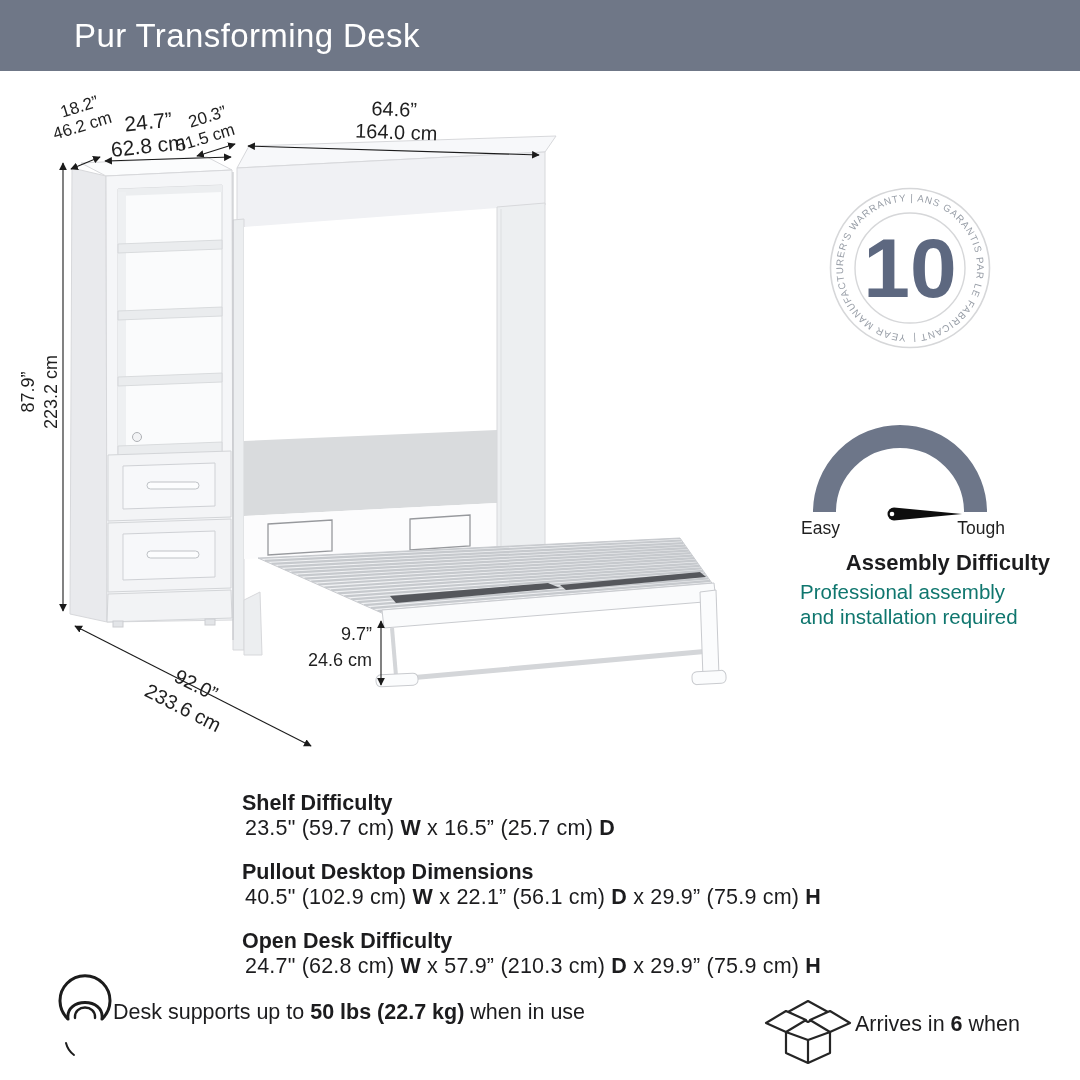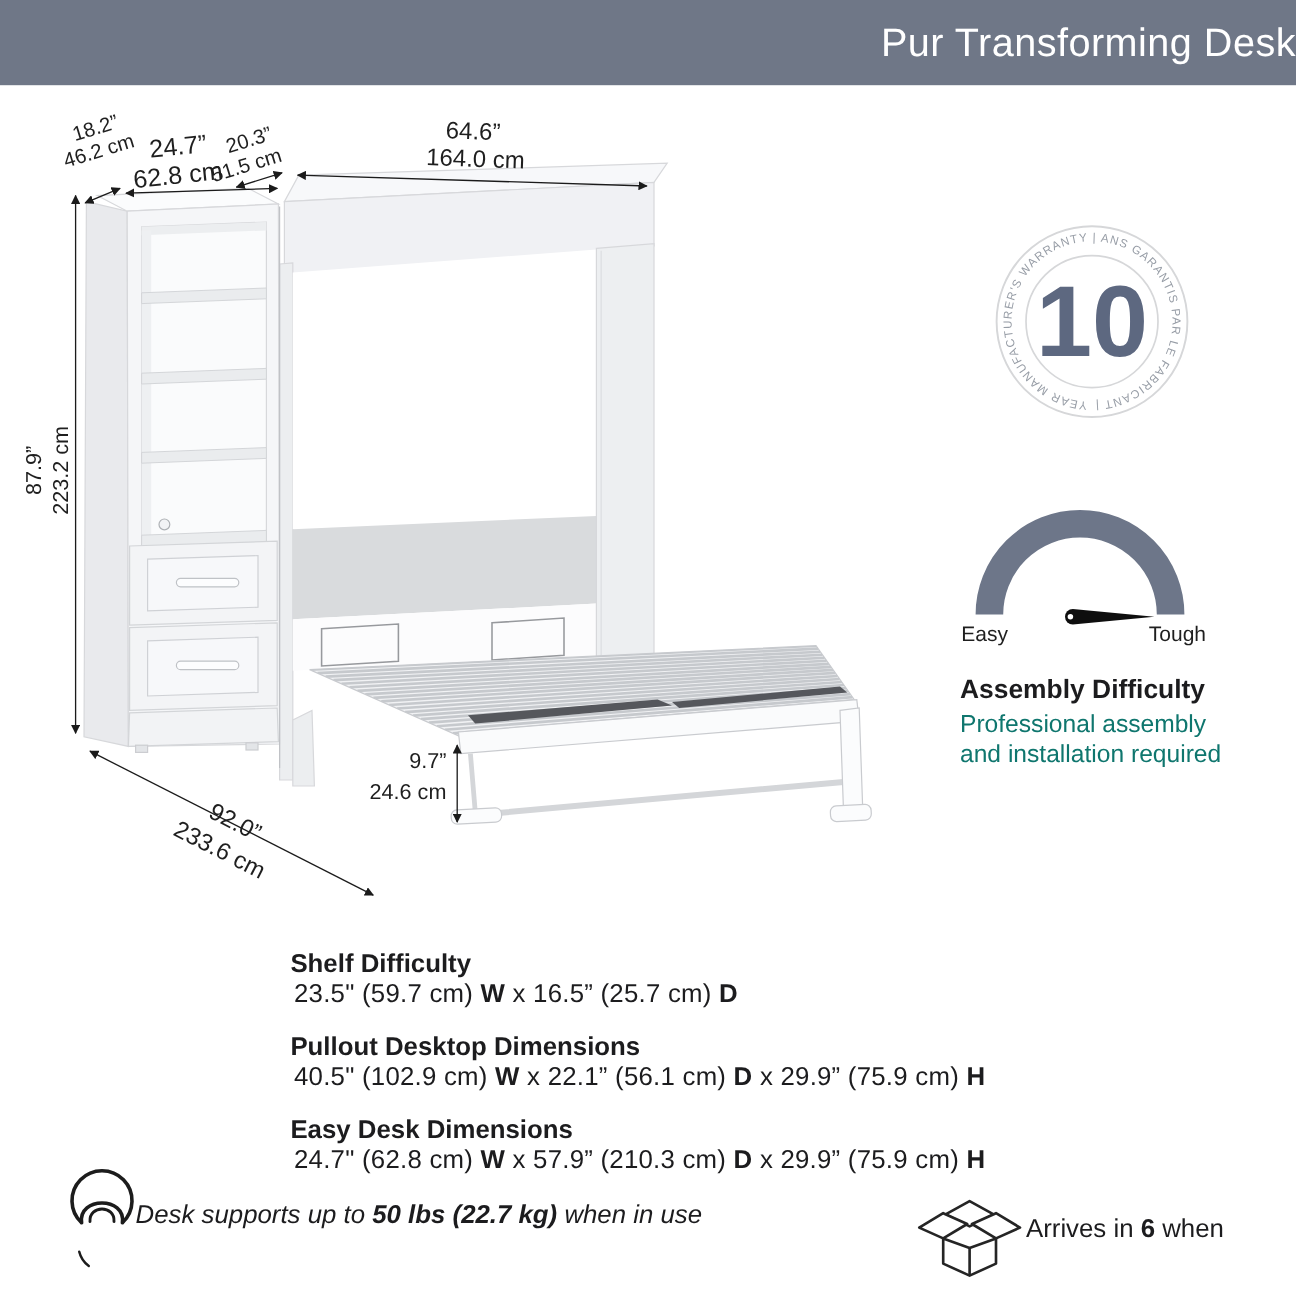--- a/index.html
+++ b/index.html
@@ -1,38 +1,38 @@
 <!DOCTYPE html>
 <html><head>
 <meta charset="utf-8">
 <style>
   html,body{margin:0;padding:0;background:#ffffff;}
   .page{position:relative;width:1080px;height:1080px;background:#ffffff;overflow:hidden;
         font-family:"Liberation Sans","DejaVu Sans",sans-serif;color:#1c1c1e;}
-  .header{position:absolute;left:0;top:0;width:1080px;height:71px;display:flex;align-items:center;background:#6f7787;justify-content:flex-end;}
+  .header{position:absolute;left:0;top:0;width:1080px;height:71px;display:flex;align-items:center;background:#6f7787;}
   .header h1{margin:0;padding-left:74px;font-size:33px;font-weight:400;color:#ffffff;letter-spacing:.4px;}
   svg{position:absolute;overflow:visible;}
   .diagram{left:0;top:80px;}
   .badge{left:825px;top:183px;}
   .gauge{left:797px;top:413px;}
   .dim{stroke:#1b1b1b;stroke-width:1.1;fill:none;}
   .dimtext{fill:#1f1f1f;}
   .panel{stroke:#d7d8db;stroke-width:1;}
   .ringtext{fill:#979da6;font-size:9.8px;letter-spacing:1px;}
   .badge-num{font-size:84px;font-weight:700;}
   .gauge-label{font-size:17.5px;fill:#1f1f1f;}
   .assembly{position:absolute;left:800px;top:546px;width:250px;}
-  .assembly .a-title{font-size:22px;font-weight:700;margin:16px 0 3px 0;}
+  .assembly .a-title{font-size:22px;font-weight:700;margin:4px 0 3px 0;text-align:right;}
   .assembly p{margin:0;font-size:20.5px;line-height:25px;color:#0f766e;}
   .specs{position:absolute;left:242px;top:791px;width:600px;}
   .spec-group{margin-bottom:20px;}
   .spec-h{font-size:21.5px;font-weight:700;line-height:25px;}
   .spec-v{font-size:21.5px;line-height:24px;padding-left:3px;letter-spacing:.2px;}
   .b{font-weight:700;}
-  .support{position:absolute;left:113px;top:1000px;font-style:italic;}
+  .support{position:absolute;left:113px;top:1000px;}
   .support div{font-size:21.5px;line-height:24px;}
   .kettlebell{left:54px;top:991px;}
   .boxicon{left:763px;top:992px;}
   .shipping-text{position:absolute;left:855px;top:1012px;font-size:21.5px;line-height:24px;}
 </style>
 </head>
 <body>
 
 <div class="page">
 
@@ -208,21 +208,21 @@
   <div class="specs">
     <div class="spec-group">
       <div class="spec-h">Shelf Difficulty</div>
       <div class="spec-v"><span>23.5" (59.7 cm) </span><span class="b">W</span><span> x 16.5” (25.7 cm) </span><span class="b">D</span></div>
     </div>
     <div class="spec-group">
       <div class="spec-h">Pullout Desktop Dimensions</div>
       <div class="spec-v"><span>40.5" (102.9 cm) </span><span class="b">W</span><span> x 22.1” (56.1 cm) </span><span class="b">D</span><span> x 29.9” (75.9 cm) </span><span class="b">H</span></div>
     </div>
     <div class="spec-group">
-      <div class="spec-h">Easy Desk Dimensions</div>
+      <div class="spec-h">Open Desk Difficulty</div>
       <div class="spec-v"><span>24.7" (62.8 cm) </span><span class="b">W</span><span> x 57.9” (210.3 cm) </span><span class="b">D</span><span> x 29.9” (75.9 cm) </span><span class="b">H</span></div>
     </div>
   </div>
 
   <svg class="kettlebell" width="62" height="74" viewBox="0 0 62 74">
     <path d="M14,28 A25,25 0 1 1 48,28" fill="#ffffff" stroke="#1c1c1c" stroke-width="3" stroke-linejoin="round"></path>
     <path d="M14,28 C11,6 51,6 48,28" fill="#ffffff" stroke="#1c1c1c" stroke-width="3" stroke-linecap="round"></path>
     <path d="M21,27 C20,13 42,13 41,27" fill="none" stroke="#1c1c1c" stroke-width="2.4" stroke-linecap="round"></path>
     <path d="M12,52 A21,21 0 0 0 20,64" fill="none" stroke="#1c1c1c" stroke-width="2" stroke-linecap="round"></path>
   </svg>

